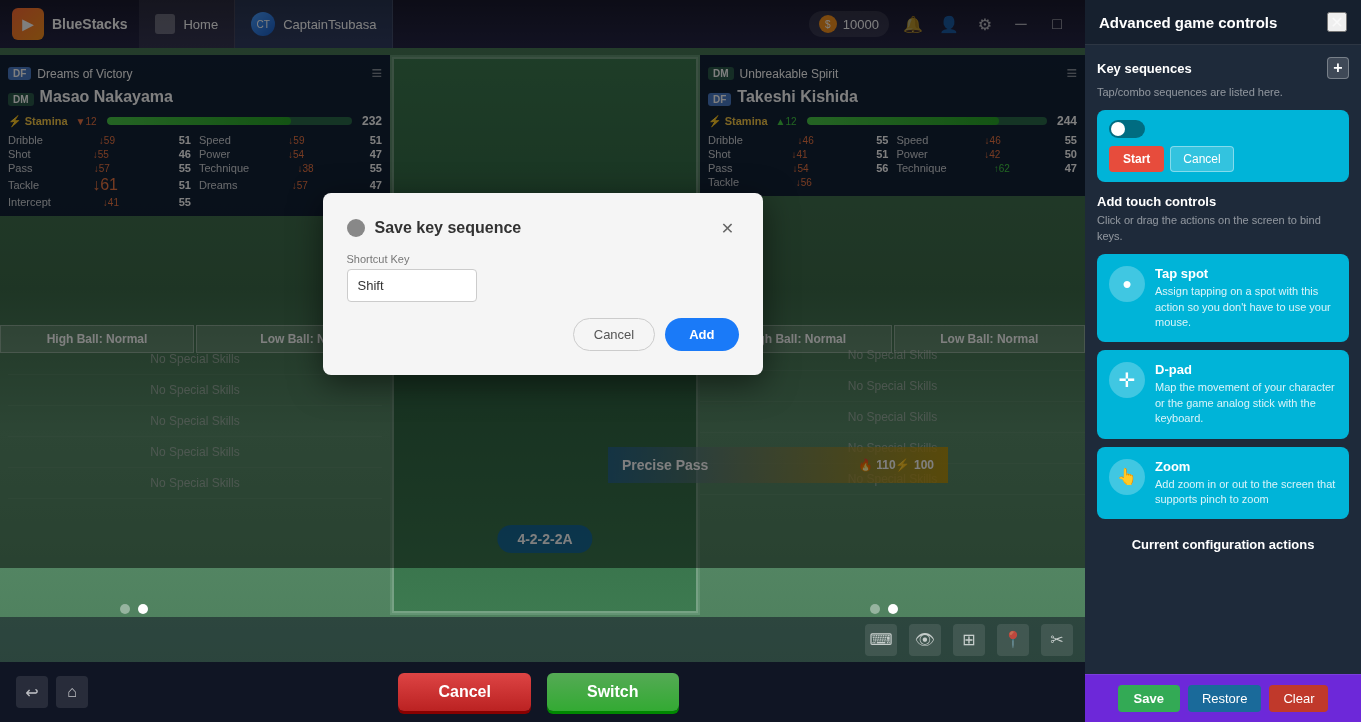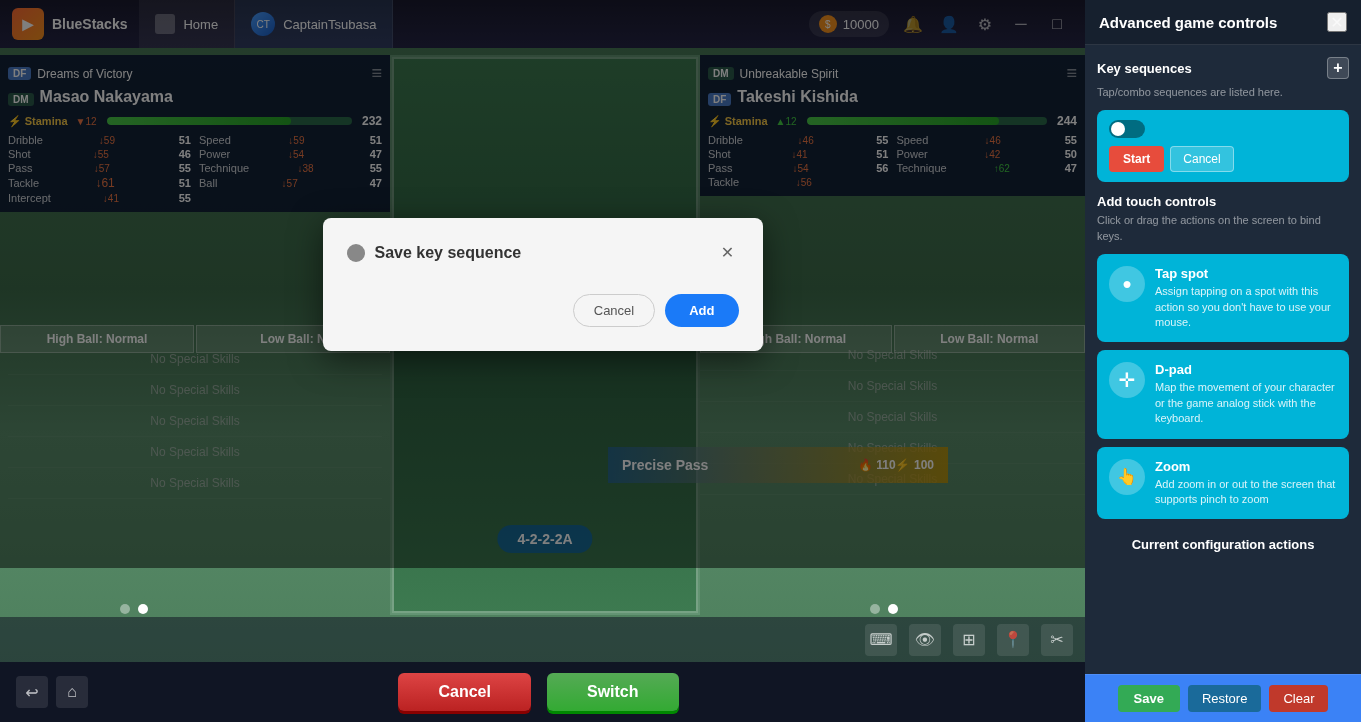--- a/index.html
+++ b/index.html
@@ -493,21 +493,21 @@
       text-align: center;
       padding: 10px 0 6px;
     }
 
     .bottom-action-bar {
       display: flex;
       align-items: center;
       justify-content: center;
       gap: 8px;
       padding: 10px 12px;
-      background: #3b82f6;
+      background: #6d28d9;
       border-top: 1px solid rgba(255,255,255,0.1);
     }
 
     .save-btn-panel {
       background: #3a5; color: white; border: none;
       padding: 6px 16px; border-radius: 4px;
       font-size: 13px; font-weight: bold; cursor: pointer;
     }
     .restore-btn-panel {
       background: #1a6a9a; color: white; border: none;
@@ -728,25 +728,25 @@
           <span style="color:#e74;font-size:10px;">↓57</span>
           <span class="stat-val">55</span>
         </div>
       <div class="stat-row">
           <span class="stat-name">Technique</span>
           <span style="color:#e74;font-size:10px;">↓38</span>
           <span class="stat-val">55</span>
         </div>
       <div class="stat-row">
           <span class="stat-name">Tackle</span>
-          <span style="color:#e74;font-size:12px;">↓61</span>
+          <span style="color:#e74;font-size:16px;">↓61</span>
           <span class="stat-val">51</span>
         </div>
       <div class="stat-row">
-          <span class="stat-name">Ball</span>
+          <span class="stat-name">Dreams</span>
           <span style="color:#e74;font-size:10px;">↓57</span>
           <span class="stat-val">47</span>
         </div>
       <div class="stat-row">
           <span class="stat-name">Intercept</span>
           <span style="color:#e74;font-size:10px;">↓41</span>
           <span class="stat-val">55</span>
         </div>
     </div>
   </div>
@@ -886,20 +886,24 @@
   </div>
 
   <div class="modal-overlay">
     <div class="modal">
       <div class="modal-header">
         <div class="modal-icon"></div>
         <span class="modal-title">Save key sequence</span>
         <button class="modal-close">✕</button>
       </div>
       <div class="modal-fields">
+        <div class="modal-field-right">
+          <div class="field-label">Shortcut Key</div>
+          <input class="field-input" value="Shift" style="">
+        </div>
       </div>
       <div class="modal-actions">
         <button class="modal-cancel-btn">Cancel</button>
         <button class="modal-add-btn">Add</button>
       </div>
     </div>
   </div>
 </div>
 
 <div class="right-panel">

